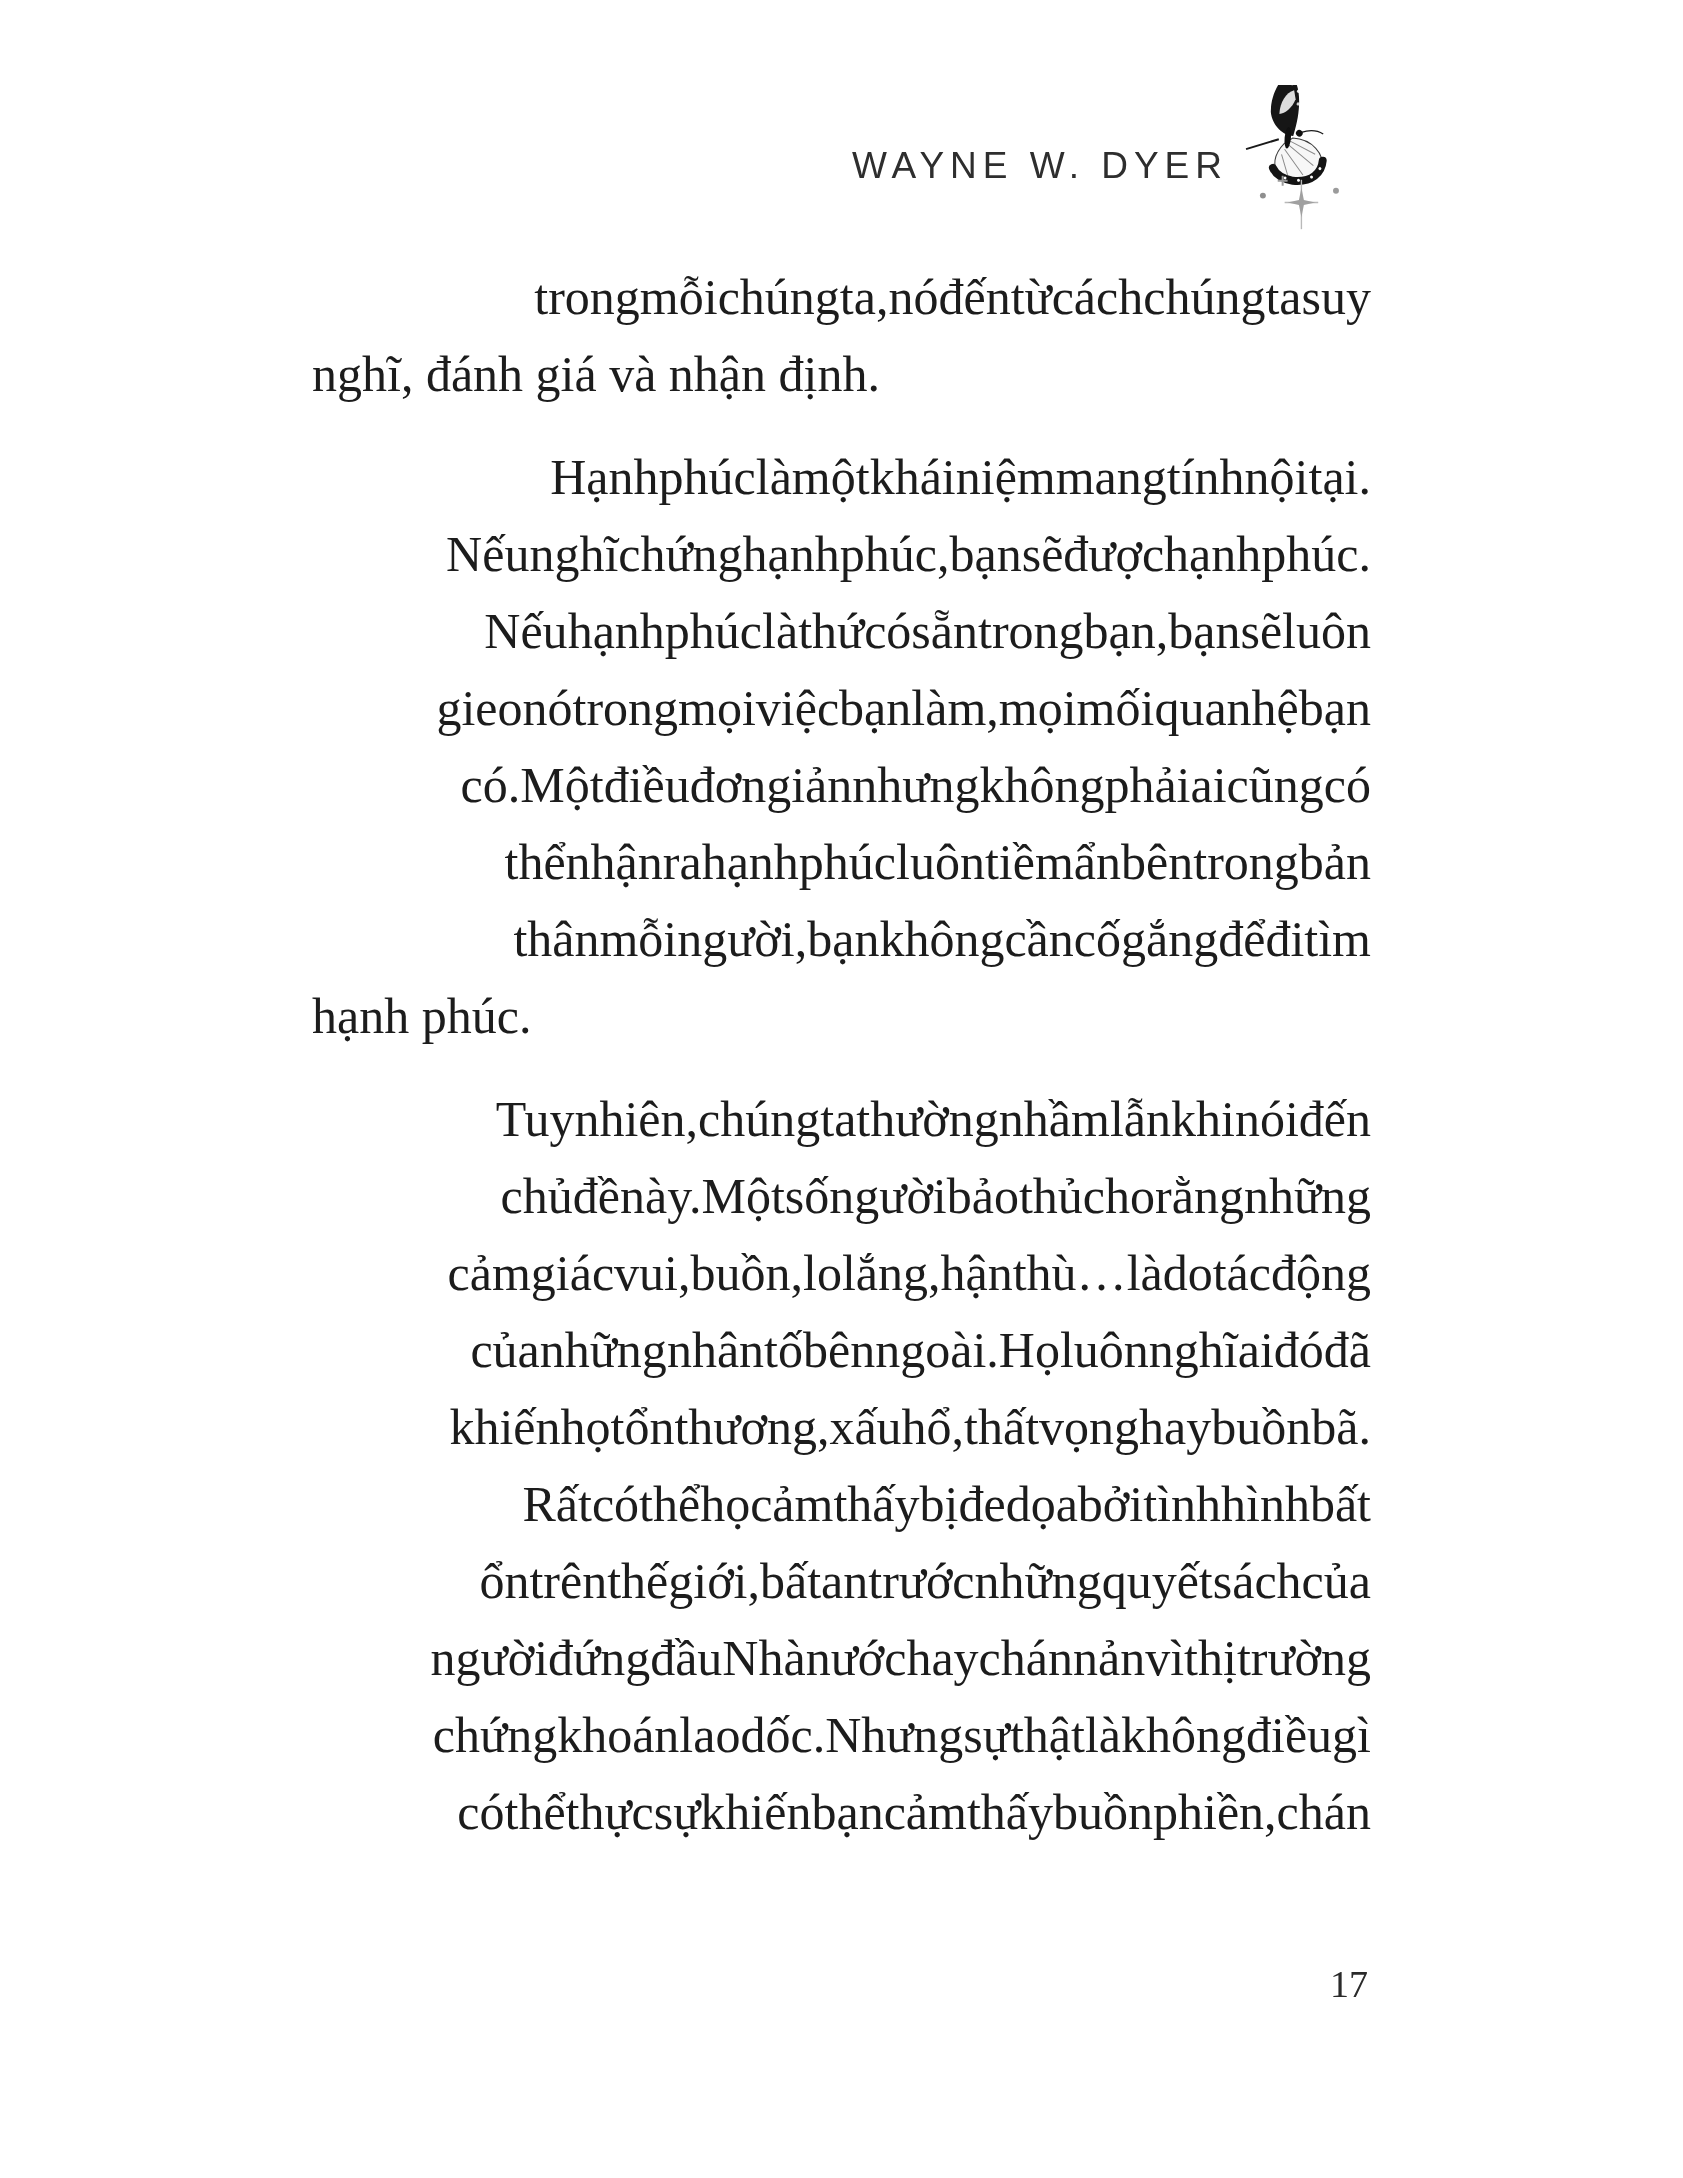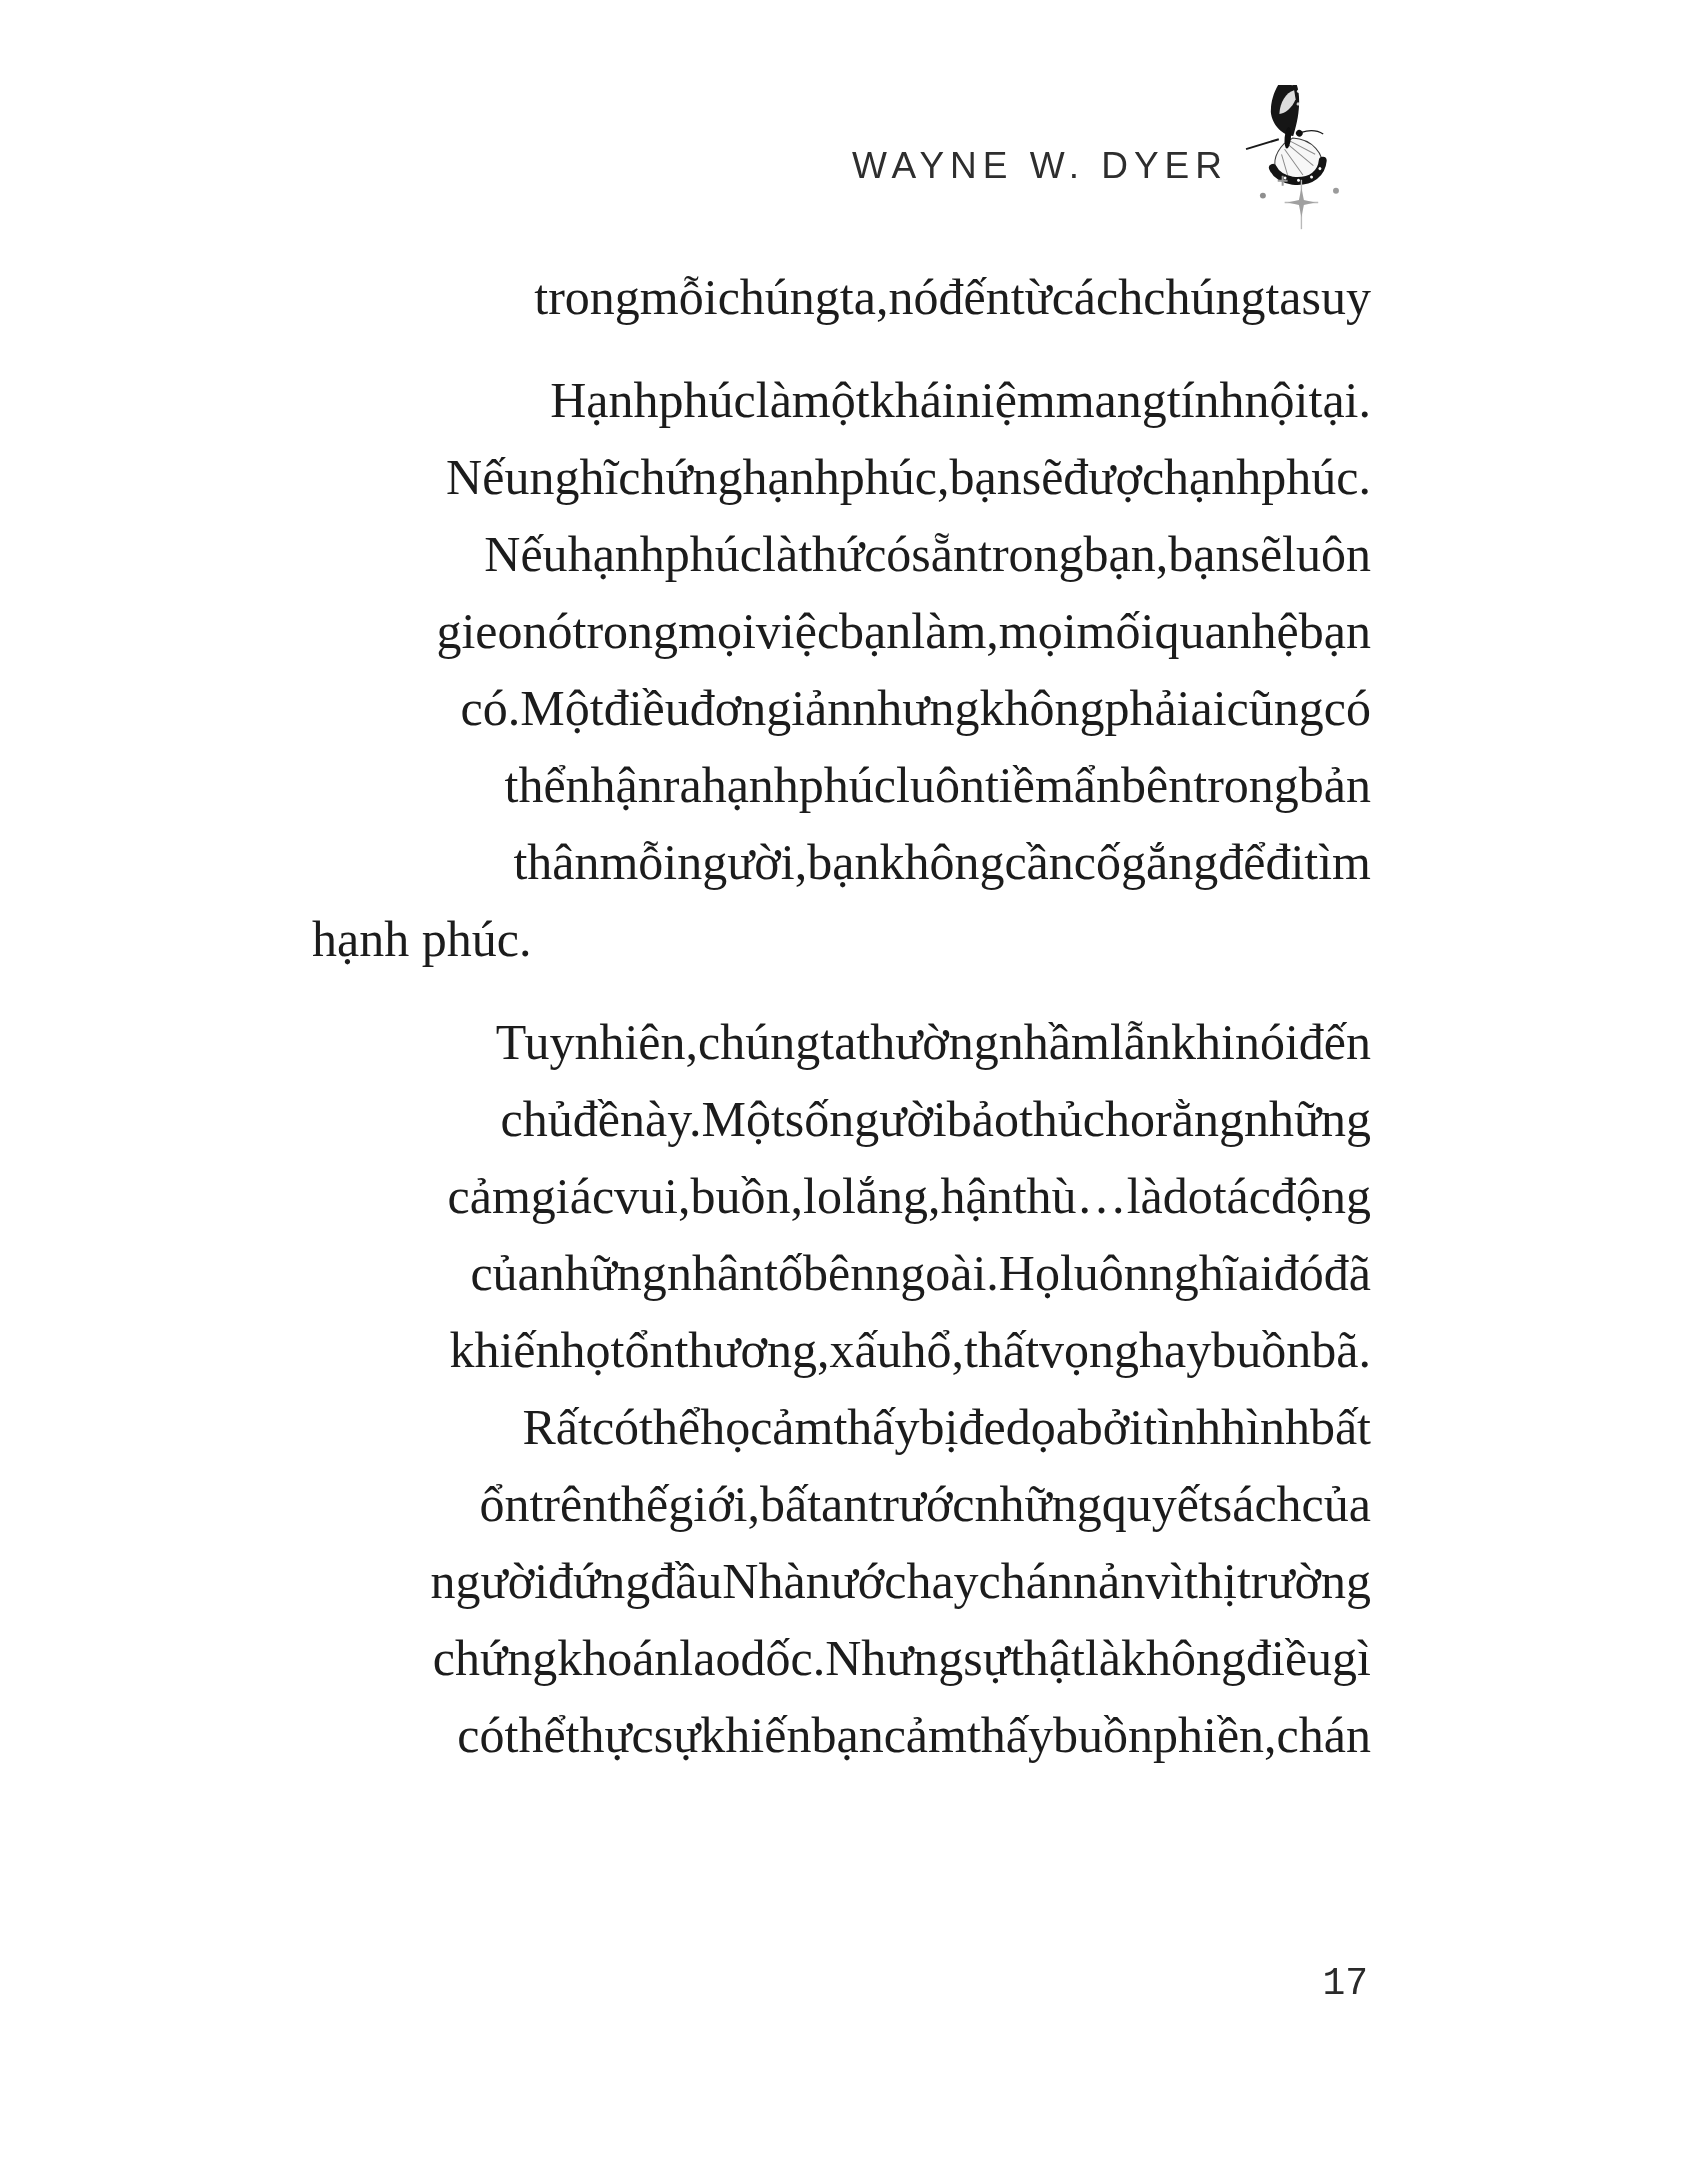--- a/index.html
+++ b/index.html
@@ -49,21 +49,21 @@
     white-space: normal;
   }
   .line.j span { white-space: nowrap; }
   .para.indent .line:first-child { padding-left: 57px; }
 
   
   .page-number {
     position: absolute;
     top: 1962px;
     right: 315px;
-    font-family: Liberation Mono, monospace;
+    font-family: Liberation Serif, serif;
     font-size: 38px;
     color: var(--folio-color, #2a2a2a);
   }
 </style>
 </head>
 <body>
 
 <div class="page" style="--page-bg: #ffffff; --text-color: #1c1c1c; --header-color: #2e2e2e; --folio-color: #2a2a2a;">
 
   <div class="header-author">WAYNE W. DYER</div>
@@ -111,20 +111,21 @@
           <span>chúng</span>
           <span>ta,</span>
           <span>nó</span>
           <span>đến</span>
           <span>từ</span>
           <span>cách</span>
           <span>chúng</span>
           <span>ta</span>
           <span>suy</span>
         </div>
+        <div class="line">nghĩ, đánh giá và nhận định.</div>
       </div>
       <div class="para indent">
         <div class="line j">
           <span>Hạnh</span>
           <span>phúc</span>
           <span>là</span>
           <span>một</span>
           <span>khái</span>
           <span>niệm</span>
           <span>mang</span>

